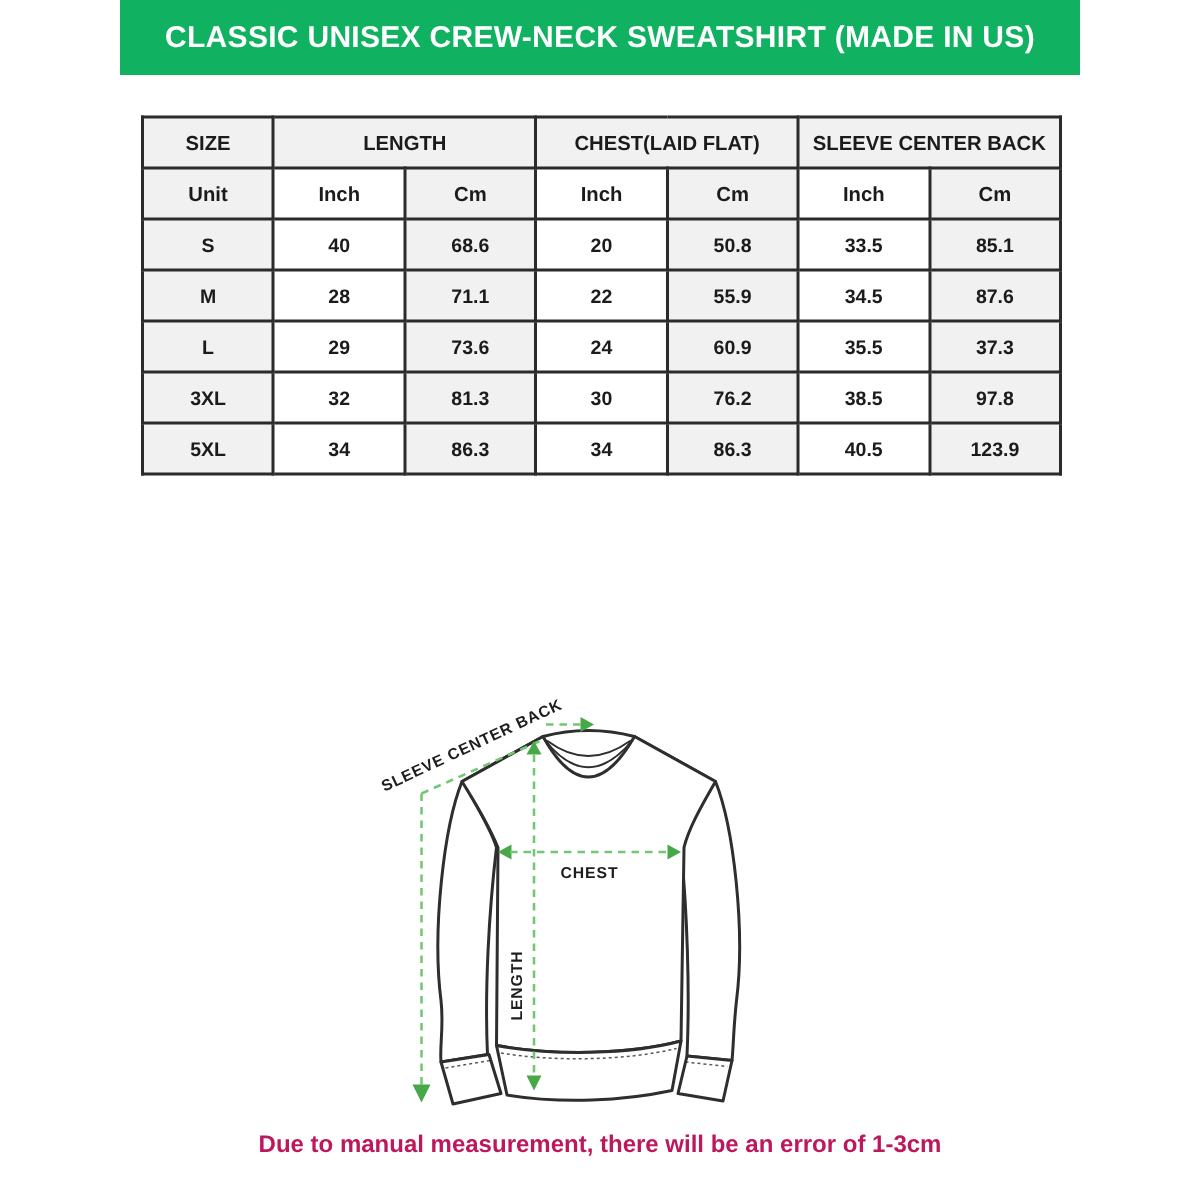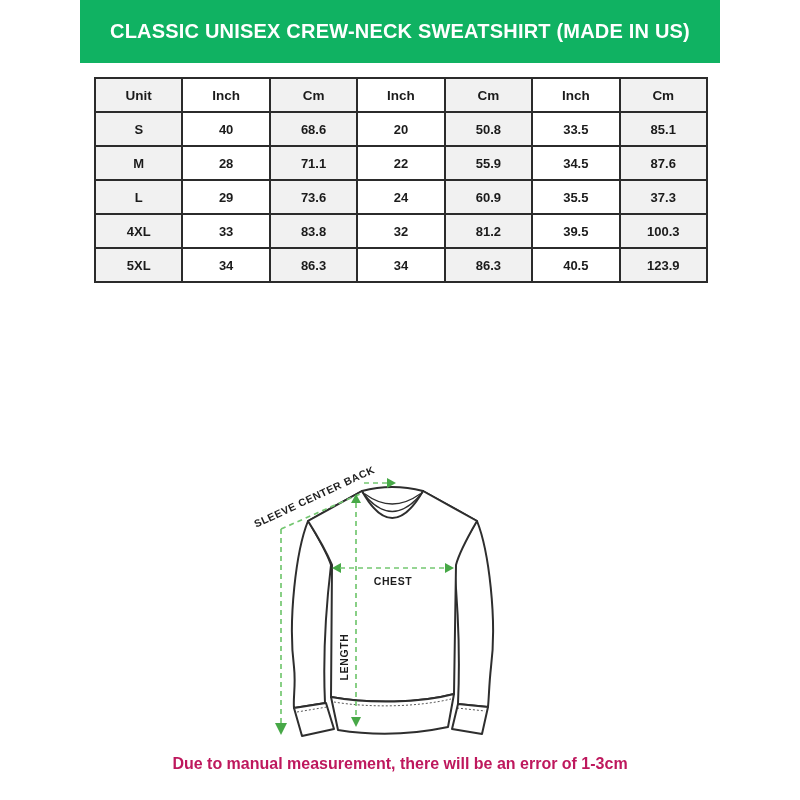--- a/index.html
+++ b/index.html
@@ -2,21 +2,21 @@
 <html><head>
 <meta charset="utf-8">
 <style>
   html,body{margin:0;padding:0;}
   body{
     width:800px;height:800px;position:relative;background:#ffffff;
     font-family:"Liberation Sans", sans-serif;overflow:hidden;
   }
   
   .banner{
-    position:absolute;left:80px;top:0;width:640px;height:63px;
+    position:absolute;left:80px;top:0;width:640px;height:50px;
     background:#10B262;display:flex;align-items:center;justify-content:center;
   }
   .banner-title{
     color:#ffffff;font-size:20px;font-weight:bold;letter-spacing:.2px;white-space:nowrap;
   }
   
   .size-table{
     position:absolute;left:94px;top:77px;width:614px;
     border-collapse:collapse;table-layout:fixed;
   }
@@ -53,20 +53,26 @@
       <col>
       <col>
       <col>
       <col>
       <col>
       <col>
       <col>
     </colgroup>
   <thead>
     <tr>
+      <th class="g">SIZE</th>
+      <th class="g" colspan="2">LENGTH</th>
+      <th class="g" colspan="2">CHEST(LAID FLAT)</th>
+      <th class="g" colspan="2">SLEEVE CENTER BACK</th>
+    </tr>
+    <tr>
       <th class="g">Unit</th>
       <th class="w">Inch</th>
       <th class="g">Cm</th>
       <th class="w">Inch</th>
       <th class="g">Cm</th>
       <th class="w">Inch</th>
       <th class="g">Cm</th>
     </tr>
   </thead>
   <tbody>
@@ -91,27 +97,27 @@
     <tr>
       <td class="g">L</td>
       <td class="w">29</td>
       <td class="g">73.6</td>
       <td class="w">24</td>
       <td class="g">60.9</td>
       <td class="w">35.5</td>
       <td class="g">37.3</td>
     </tr>
     <tr>
-      <td class="g">4XL</td>
-      <td class="w">33</td>
-      <td class="g">83.8</td>
+      <td class="g">3XL</td>
       <td class="w">32</td>
-      <td class="g">81.2</td>
-      <td class="w">39.5</td>
-      <td class="g">100.3</td>
+      <td class="g">81.3</td>
+      <td class="w">30</td>
+      <td class="g">76.2</td>
+      <td class="w">38.5</td>
+      <td class="g">97.8</td>
     </tr>
     <tr>
       <td class="g">5XL</td>
       <td class="w">34</td>
       <td class="g">86.3</td>
       <td class="w">34</td>
       <td class="g">86.3</td>
       <td class="w">40.5</td>
       <td class="g">123.9</td>
     </tr>

